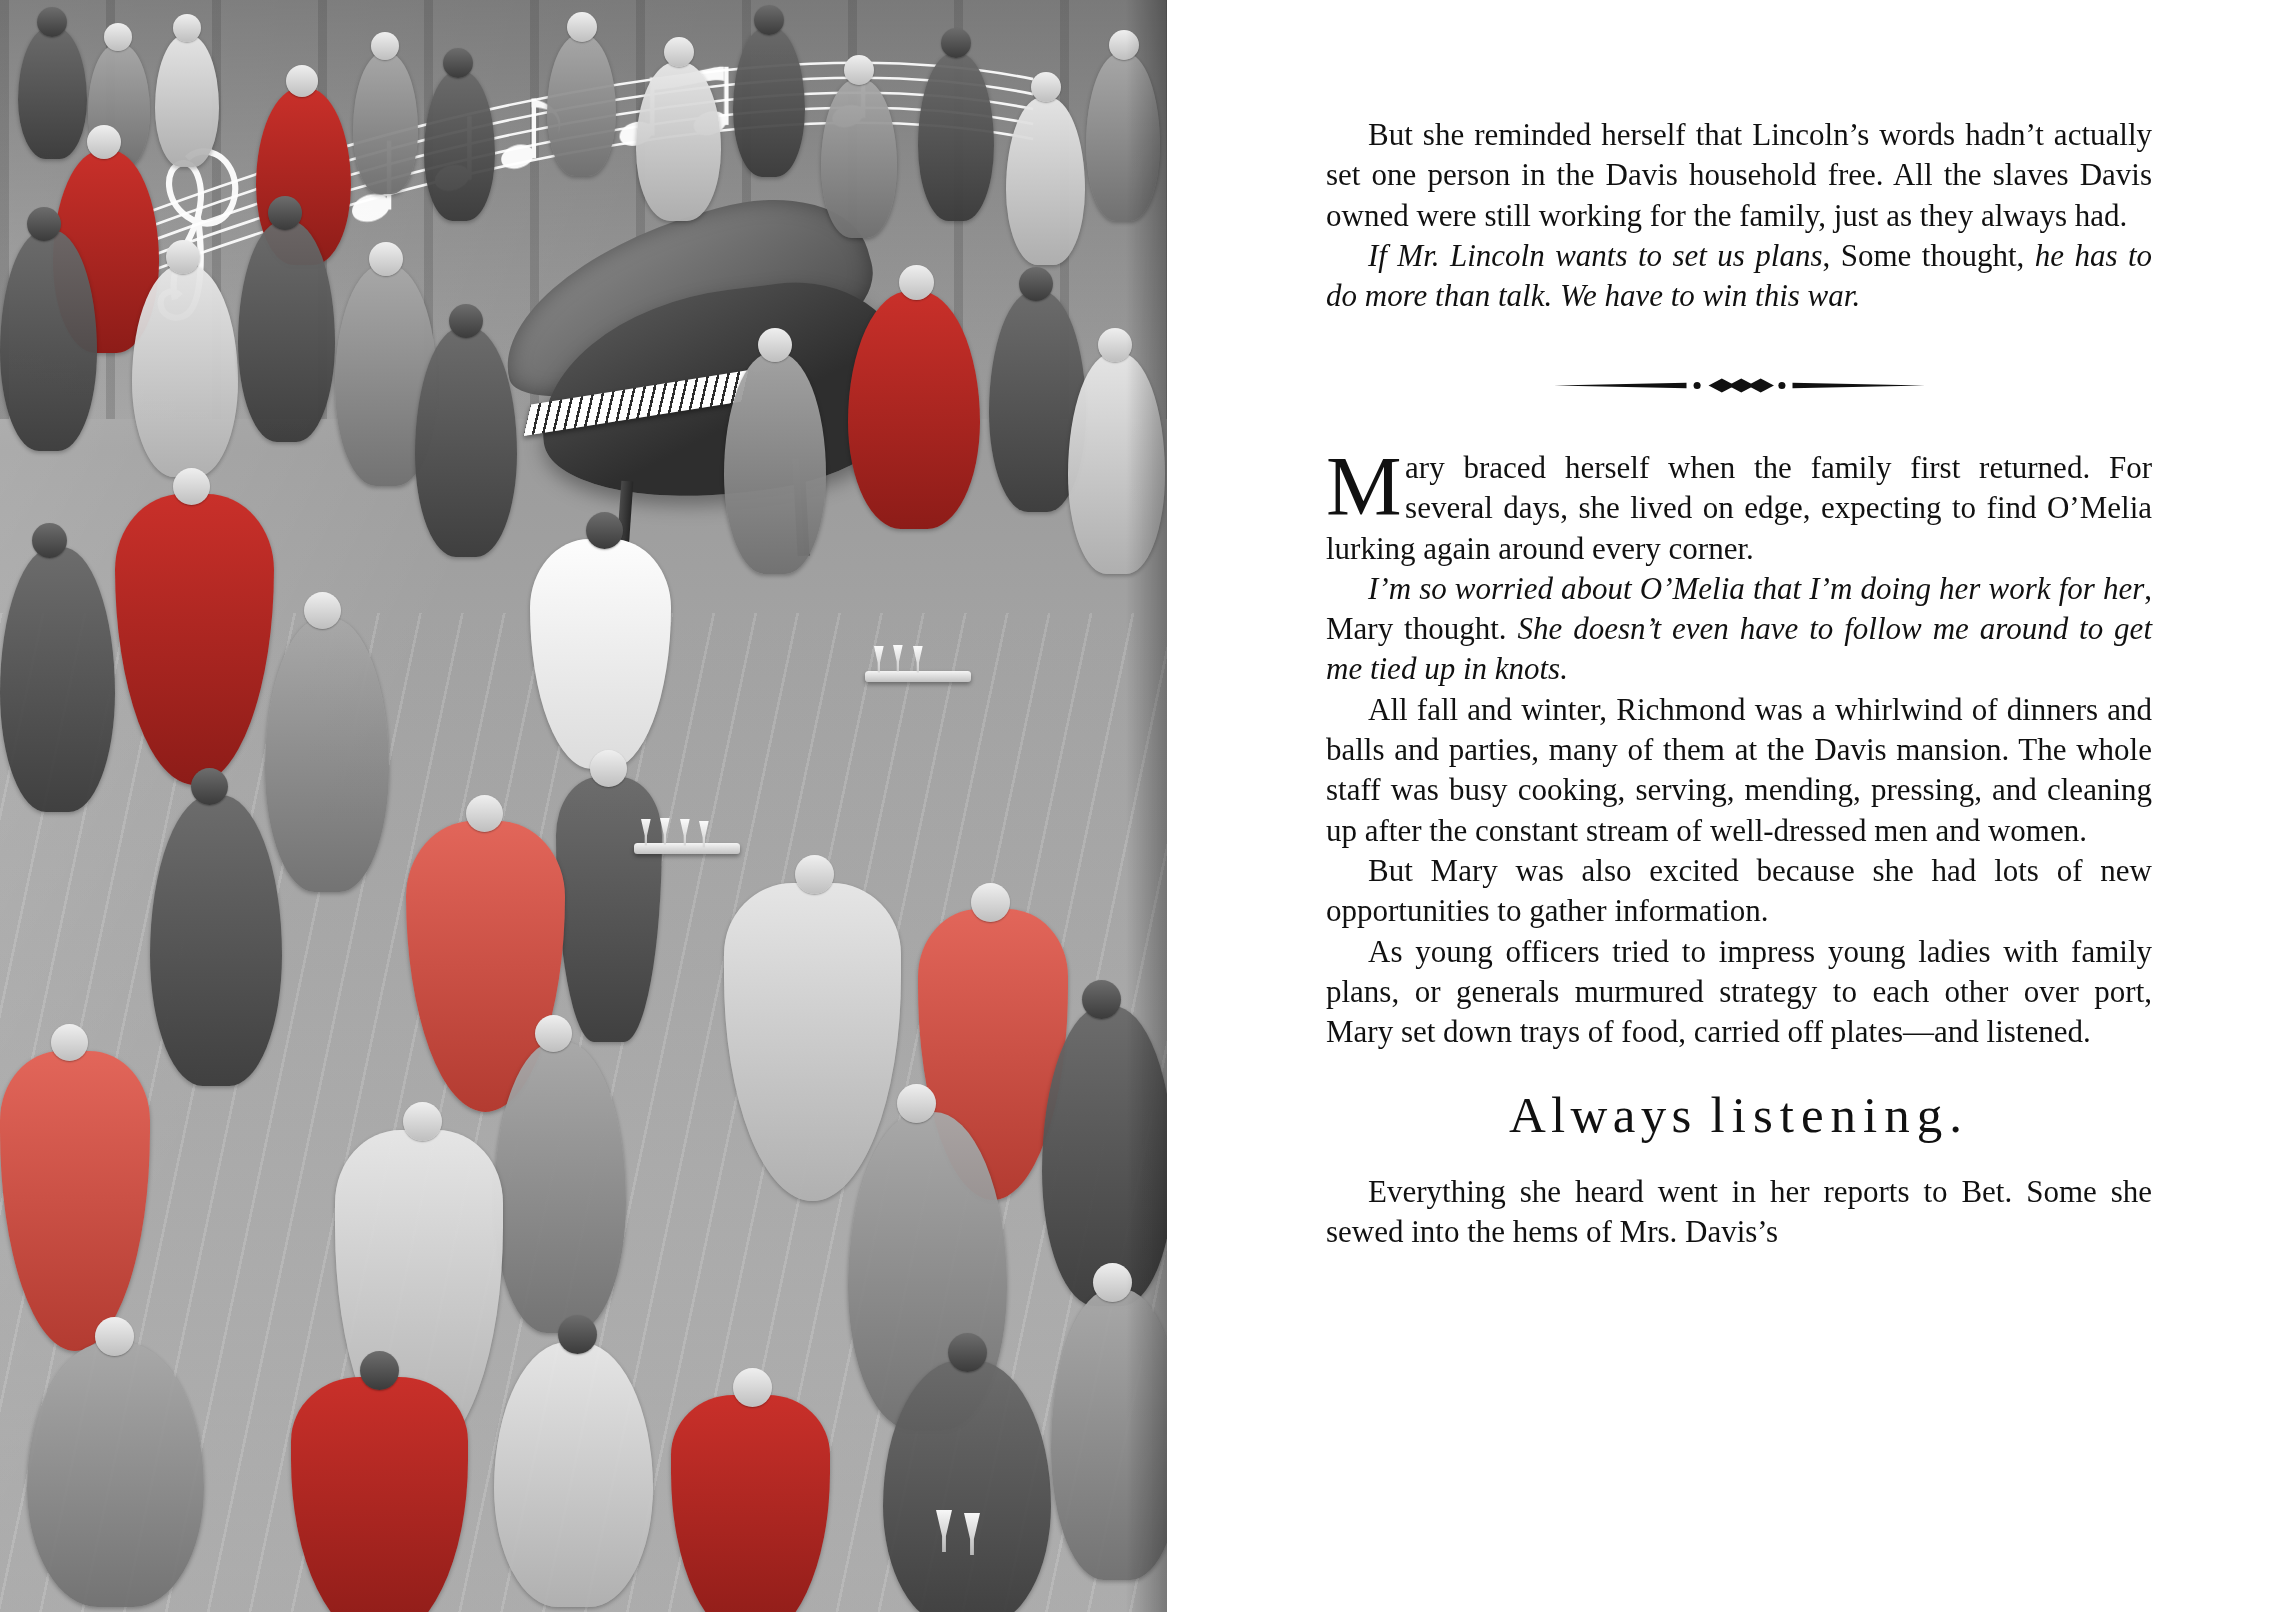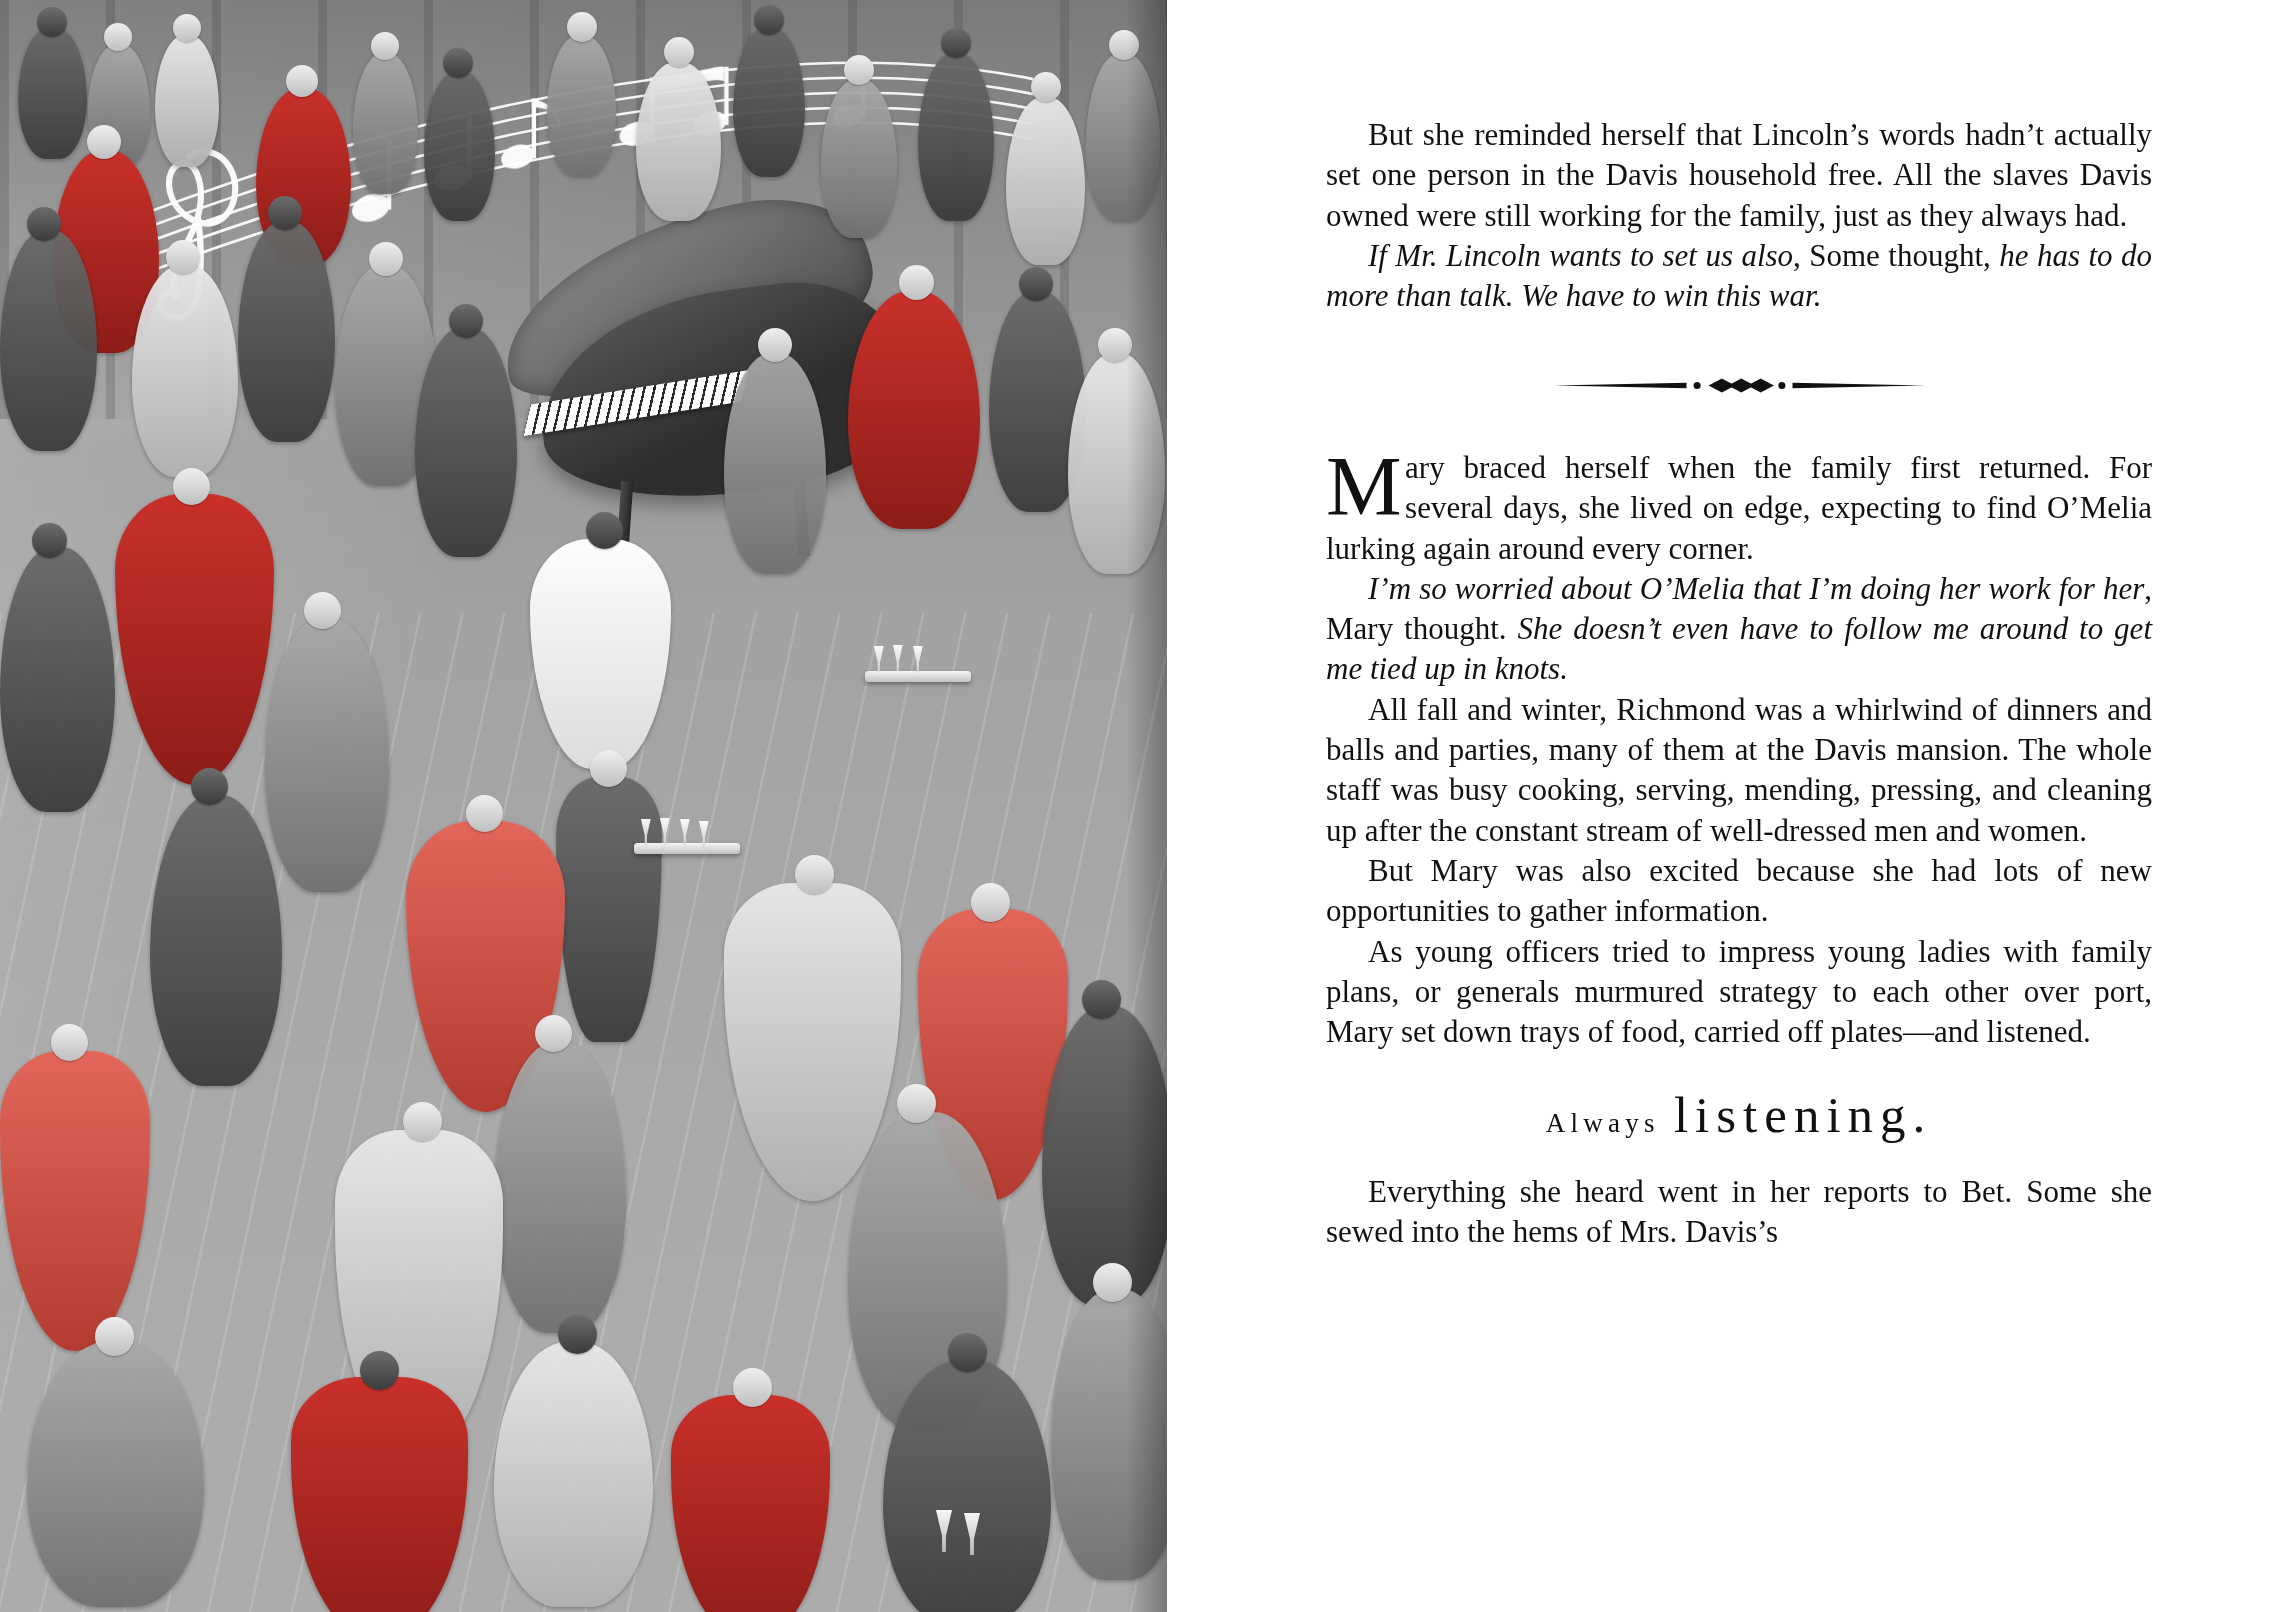--- a/index.html
+++ b/index.html
@@ -198,21 +198,21 @@
     font-weight: 400;
   }
 
   .always-listening {
     text-align: center;
     margin: 30px 0 23px 0;
     font-family: "Liberation Serif", serif;
     letter-spacing: 1.8px;
   }
   .always-listening .w1 {
-    font-size: 27px;
+    font-size: 51px;
     letter-spacing: 5.3px;
   }
   .always-listening .w2 {
     font-size: 51px;
     letter-spacing: 7px;
     margin-left: 14px;
   }
 
   
   .folio {
@@ -393,21 +393,21 @@
     </div>
     <div class="left-edge-shadow"></div>
   </div>
 
   <div class="right-page">
     <div class="text-col">
 
       <p>But she reminded herself that Lincoln’s words hadn’t actually set one person in the Davis household free. All the slaves Davis owned were still working for the family, just as they always had.</p>
 
       <p>
-        <span class="ital">If Mr. Lincoln wants to set us also</span><span>, Some thought, </span><span class="ital">he has to do more than talk. We have to win this war.</span>
+        <span class="ital">If Mr. Lincoln wants to set us plans</span><span>, Some thought, </span><span class="ital">he has to do more than talk. We have to win this war.</span>
       </p>
 
       <div class="divider">
         <svg width="371" height="25" viewBox="0 0 420 28" aria-hidden="true">
           <g fill="#111111">
             <path d="M0,14 L150,11 L150,17 Z"></path>
             <path d="M420,14 L270,11 L270,17 Z"></path>
             <path d="M175,14 L190,6 L205,14 L190,22 Z"></path>
             <path d="M197,14 L212,6 L227,14 L212,22 Z"></path>
             <path d="M219,14 L234,6 L249,14 L234,22 Z"></path>

